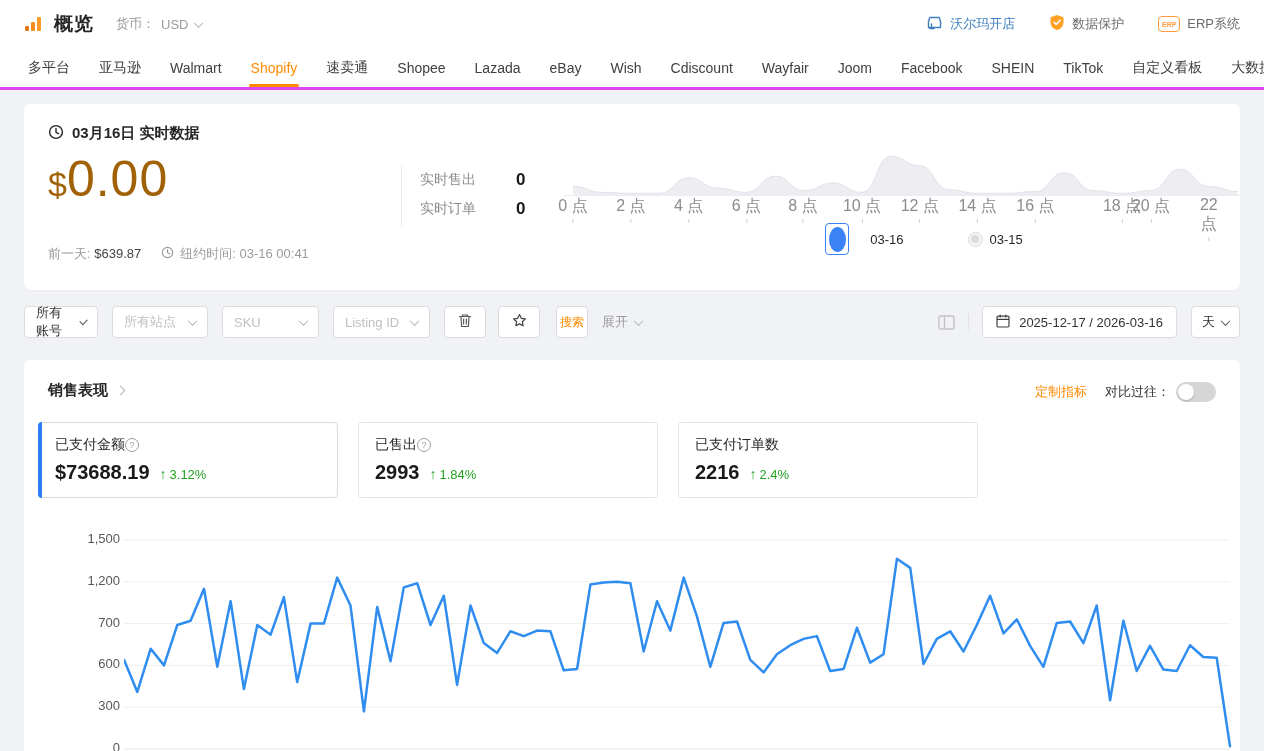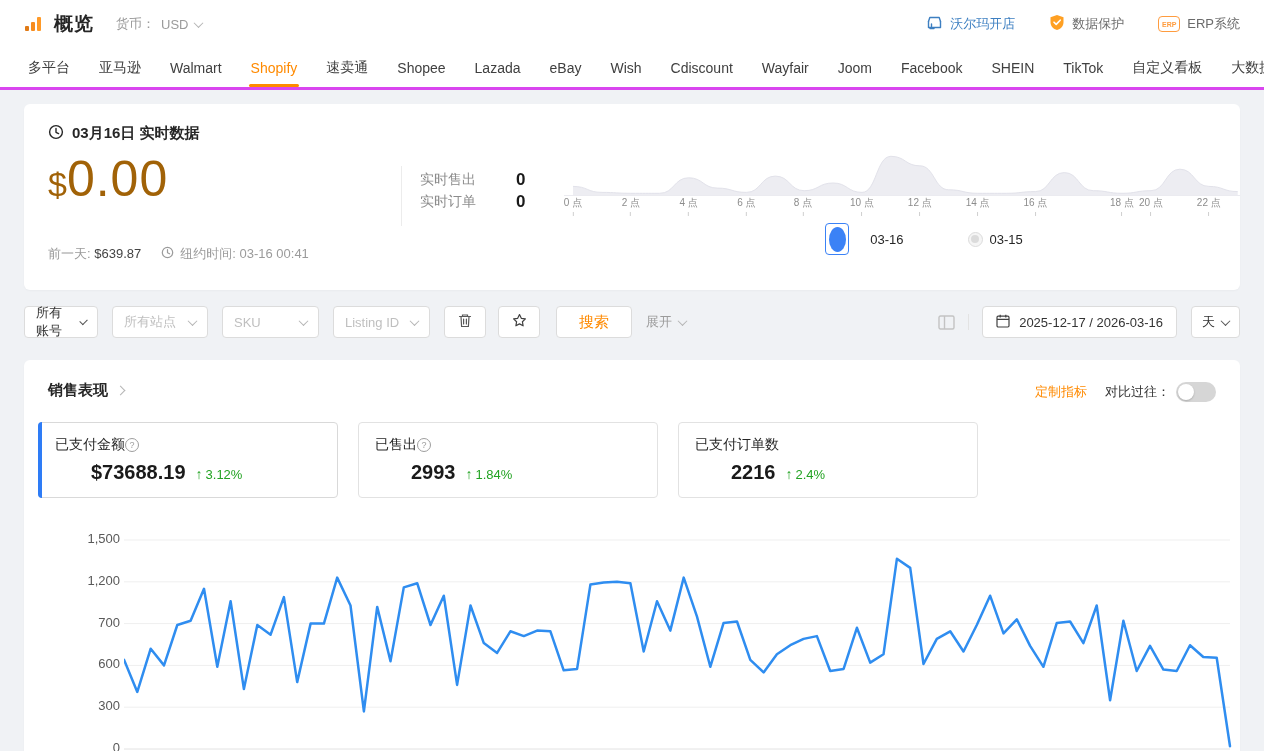--- a/index.html
+++ b/index.html
@@ -25,45 +25,45 @@
   .tab.active::after { content:""; position:absolute; left:-2px; right:-2px; bottom:0; height:3px; background:#ff8a00; border-radius:2px; }
 
   
   .card { background:#fff; border-radius:6px; box-shadow:0 1px 2px rgba(0,0,0,0.03); }
   .card-realtime { position:absolute; left:24px; right:24px; top:104px; height:186px; }
   .rt-title { position:absolute; left:24px; top:20px; display:flex; align-items:center; gap:8px; font-size:15px; font-weight:700; color:#262626; }
   .rt-amount { position:absolute; left:24px; top:46px; color:#a16207; font-weight:400; }
   .rt-amount .cur { font-size:34px; }
   .rt-amount .num { font-size:50px; letter-spacing:1px; }
   .rt-divider { position:absolute; left:377px; top:62px; width:1px; height:60px; background:#ececec; }
-  .rt-stats { position:absolute; left:396px; top:66px; display:flex; flex-direction:column; gap:2px;align-items:flex-end; }
+  .rt-stats { position:absolute; left:396px; top:66px; display:flex; flex-direction:column; gap:9px;align-items:flex-end; }
   .rt-stat { display:flex; align-items:center; font-size:14px; }
   .rt-stat .lab { color:#8c8c8c; width:64px; }
   .rt-stat .val { color:#1a1a1a; font-weight:700; font-size:17px; margin-left:32px; }
   .rt-bottom { position:absolute; left:24px; top:141px; display:flex; align-items:center; gap:20px; font-size:13px; color:#9b9b9b; }
   .rt-bottom .pv-val { color:#434343; }
   .rt-bottom .ny { display:flex; align-items:center; gap:6px; }
   .rt-spark-svg { position:absolute; left:540px; top:43px; }
   .rt-xticks { position:absolute; left:540px; top:92px; width:676px; height:26px; }
-  .rt-xticks span { position:absolute; transform:translateX(-50%); font-size:10px; color:#8c8c8c; text-align:center; }
+  .rt-xticks span { position:absolute; transform:translateX(-50%); font-size:16px; color:#8c8c8c; text-align:center; }
   .rt-xticks span i { display:block; width:1px; height:4px; background:#cfcfcf; margin:2px auto 0; }
   .rt-legend { position:absolute; left:540px; top:119px; width:676px; display:flex; justify-content:center; align-items:center; gap:20px; }
   .legend-item { display:flex; align-items:center; gap:7px; font-size:13px; color:#262626; cursor:pointer;margin-left:44px; }
   .radio { width:15px; height:15px; border-radius:50%; position:relative; }
   .radio.sel { border:1.5px solid #3b82f6; background:#fff; }
   .radio.sel::after { content:""; position:absolute; inset:2.5px; border-radius:50%; background:#3b82f6; }
   .radio.unsel { border:1.5px solid #dcdcdc; background:#f5f5f5; }
   .radio.unsel::after { content:""; position:absolute; inset:2.5px; border-radius:50%; background:#dbdbdb; }
 
   
   .filter-row { position:absolute; left:24px; right:24px; top:306px; height:32px; display:flex; align-items:center; }
   .sel { display:inline-flex; align-items:center; justify-content:space-between; height:32px; background:#fff; border:1px solid #dcdcdc; border-radius:4px; padding:0 11px; font-size:13px; color:#333; margin-right:14px; cursor:pointer; }
   .sel.ph { color:#bfbfbf; }
   .icon-btn { width:42px; height:32px; background:#fff; border:1px solid #dcdcdc; border-radius:4px; display:inline-flex; align-items:center; justify-content:center; margin-right:12px; cursor:pointer; }
-  .search-btn { height:32px; padding:0 22px; background:#fff; border:1px solid #dcdcdc; border-radius:4px; font-size:15px; color:#ff8a00; display:inline-flex; align-items:center; margin-left:4px; cursor:pointer; }
+  .search-btn { height:32px; padding:0 3px; background:#fff; border:1px solid #dcdcdc; border-radius:4px; font-size:12px; color:#ff8a00; display:inline-flex; align-items:center; margin-left:4px; cursor:pointer; }
   .expand { display:inline-flex; align-items:center; font-size:13px; color:#9b9b9b; margin-left:14px; cursor:pointer; }
   .filter-right { margin-left:auto; display:flex; align-items:center; }
   .vdiv { width:1px; height:16px; background:#e3e3e3; margin:0 13px; }
   .date-btn { height:32px; background:#fff; border:1px solid #dcdcdc; border-radius:4px; padding:0 13px; display:inline-flex; align-items:center; gap:9px; font-size:13px; color:#333; cursor:pointer; }
   .gran-btn { height:32px; background:#fff; border:1px solid #dcdcdc; border-radius:4px; padding:0 10px; display:inline-flex; align-items:center; font-size:13px; color:#333; margin-left:14px; cursor:pointer; }
 
   
   .card-sales { position:absolute; left:24px; right:24px; top:360px; height:560px; }
   .sales-head { position:absolute; left:24px; top:21px; display:flex; align-items:center; gap:9px; font-size:15px; font-weight:700; color:#262626; cursor:pointer; }
   .sales-controls { position:absolute; right:24px; top:22px; display:flex; align-items:center; }
@@ -72,21 +72,21 @@
   .toggle { width:40px; height:20px; border-radius:10px; background:#d6d6d6; position:relative; cursor:pointer; }
   .toggle::after { content:""; position:absolute; left:2px; top:2px; width:16px; height:16px; border-radius:50%; background:#fff; box-shadow:0 1px 2px rgba(0,0,0,.2); }
 
   .metric-row { position:absolute; left:14px; top:62px; display:flex; gap:20px; }
   .metric-card { width:300px; height:76px; background:#fff; border:1px solid #e2e2e2; border-radius:4px; padding:13px 16px; position:relative; cursor:pointer; }
   .metric-card.selected { border-color:#d9d9d9; }
   .metric-card.selected::before { content:""; position:absolute; left:-1px; top:-1px; bottom:-1px; width:4px; background:#2e7cf6; border-radius:4px 0 0 4px; }
   .mc-label { font-size:14px; color:#262626; display:flex; align-items:center; }
   .help { display:inline-flex; align-items:center; justify-content:center; width:14px; height:14px; border:1px solid #9e9e9e; border-radius:50%; color:#9e9e9e; font-size:9px; cursor:pointer; }
   .mc-value { margin-top:7px; display:flex; align-items:baseline; }
-  .mc-value .num { font-size:20px; font-weight:700; color:#1a1a1a;margin-left:36px; }
+  .mc-value .num { font-size:20px; font-weight:700; color:#1a1a1a; }
   .mc-value .arrow { color:#23a323; font-weight:700; font-size:14px; margin-left:10px; }
   .mc-value .pct { color:#23a323; font-size:13px; margin-left:3px; }
 
   .sales-chart { position:absolute; left:0; top:170px; right:0; height:390px; }
   .ylab { position:absolute; left:26px; width:70px; text-align:right; font-size:13px; color:#595959; }
   .trend-svg { position:absolute; left:100px; top:0; }
 
   .chev { display:inline-block; width:7px; height:7px; border-right:1.5px solid currentColor; border-bottom:1.5px solid currentColor; transform:rotate(45deg) translate(-1px,-1px); margin-left:7px; }
   .chev.right { transform:rotate(-45deg); margin-left:0; }
   .chev.gray { color:#b5b5b5; }

